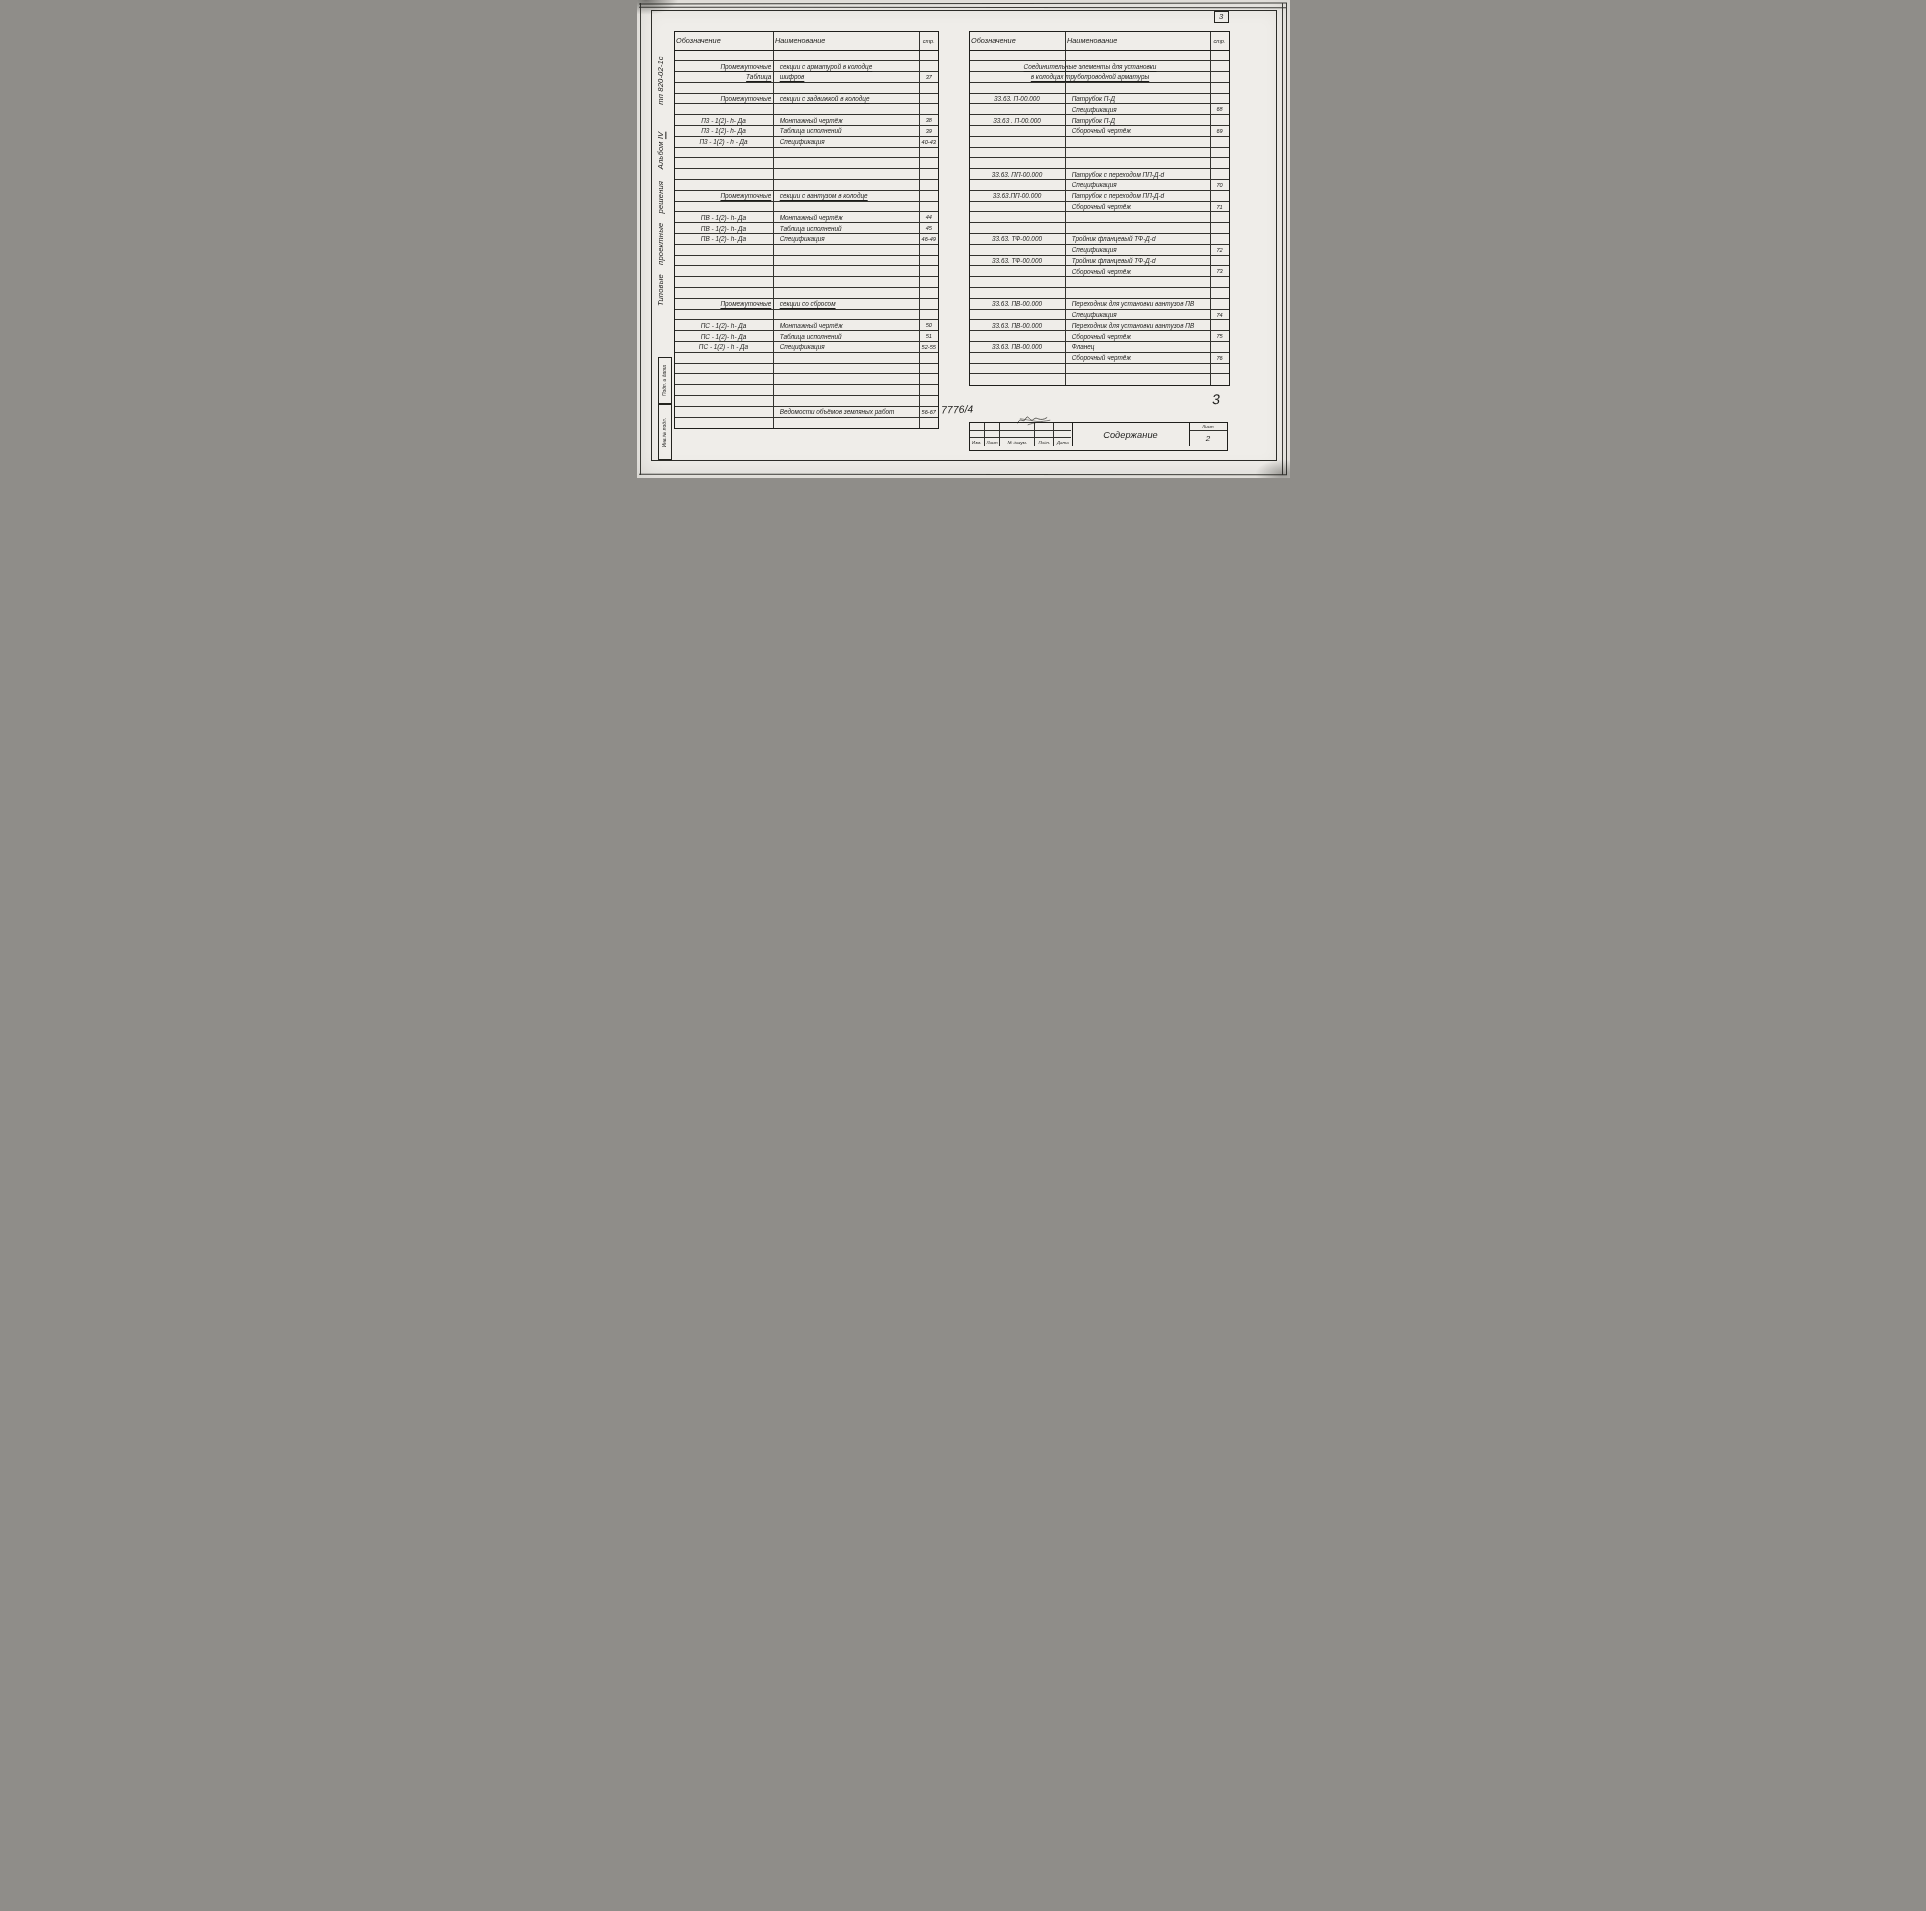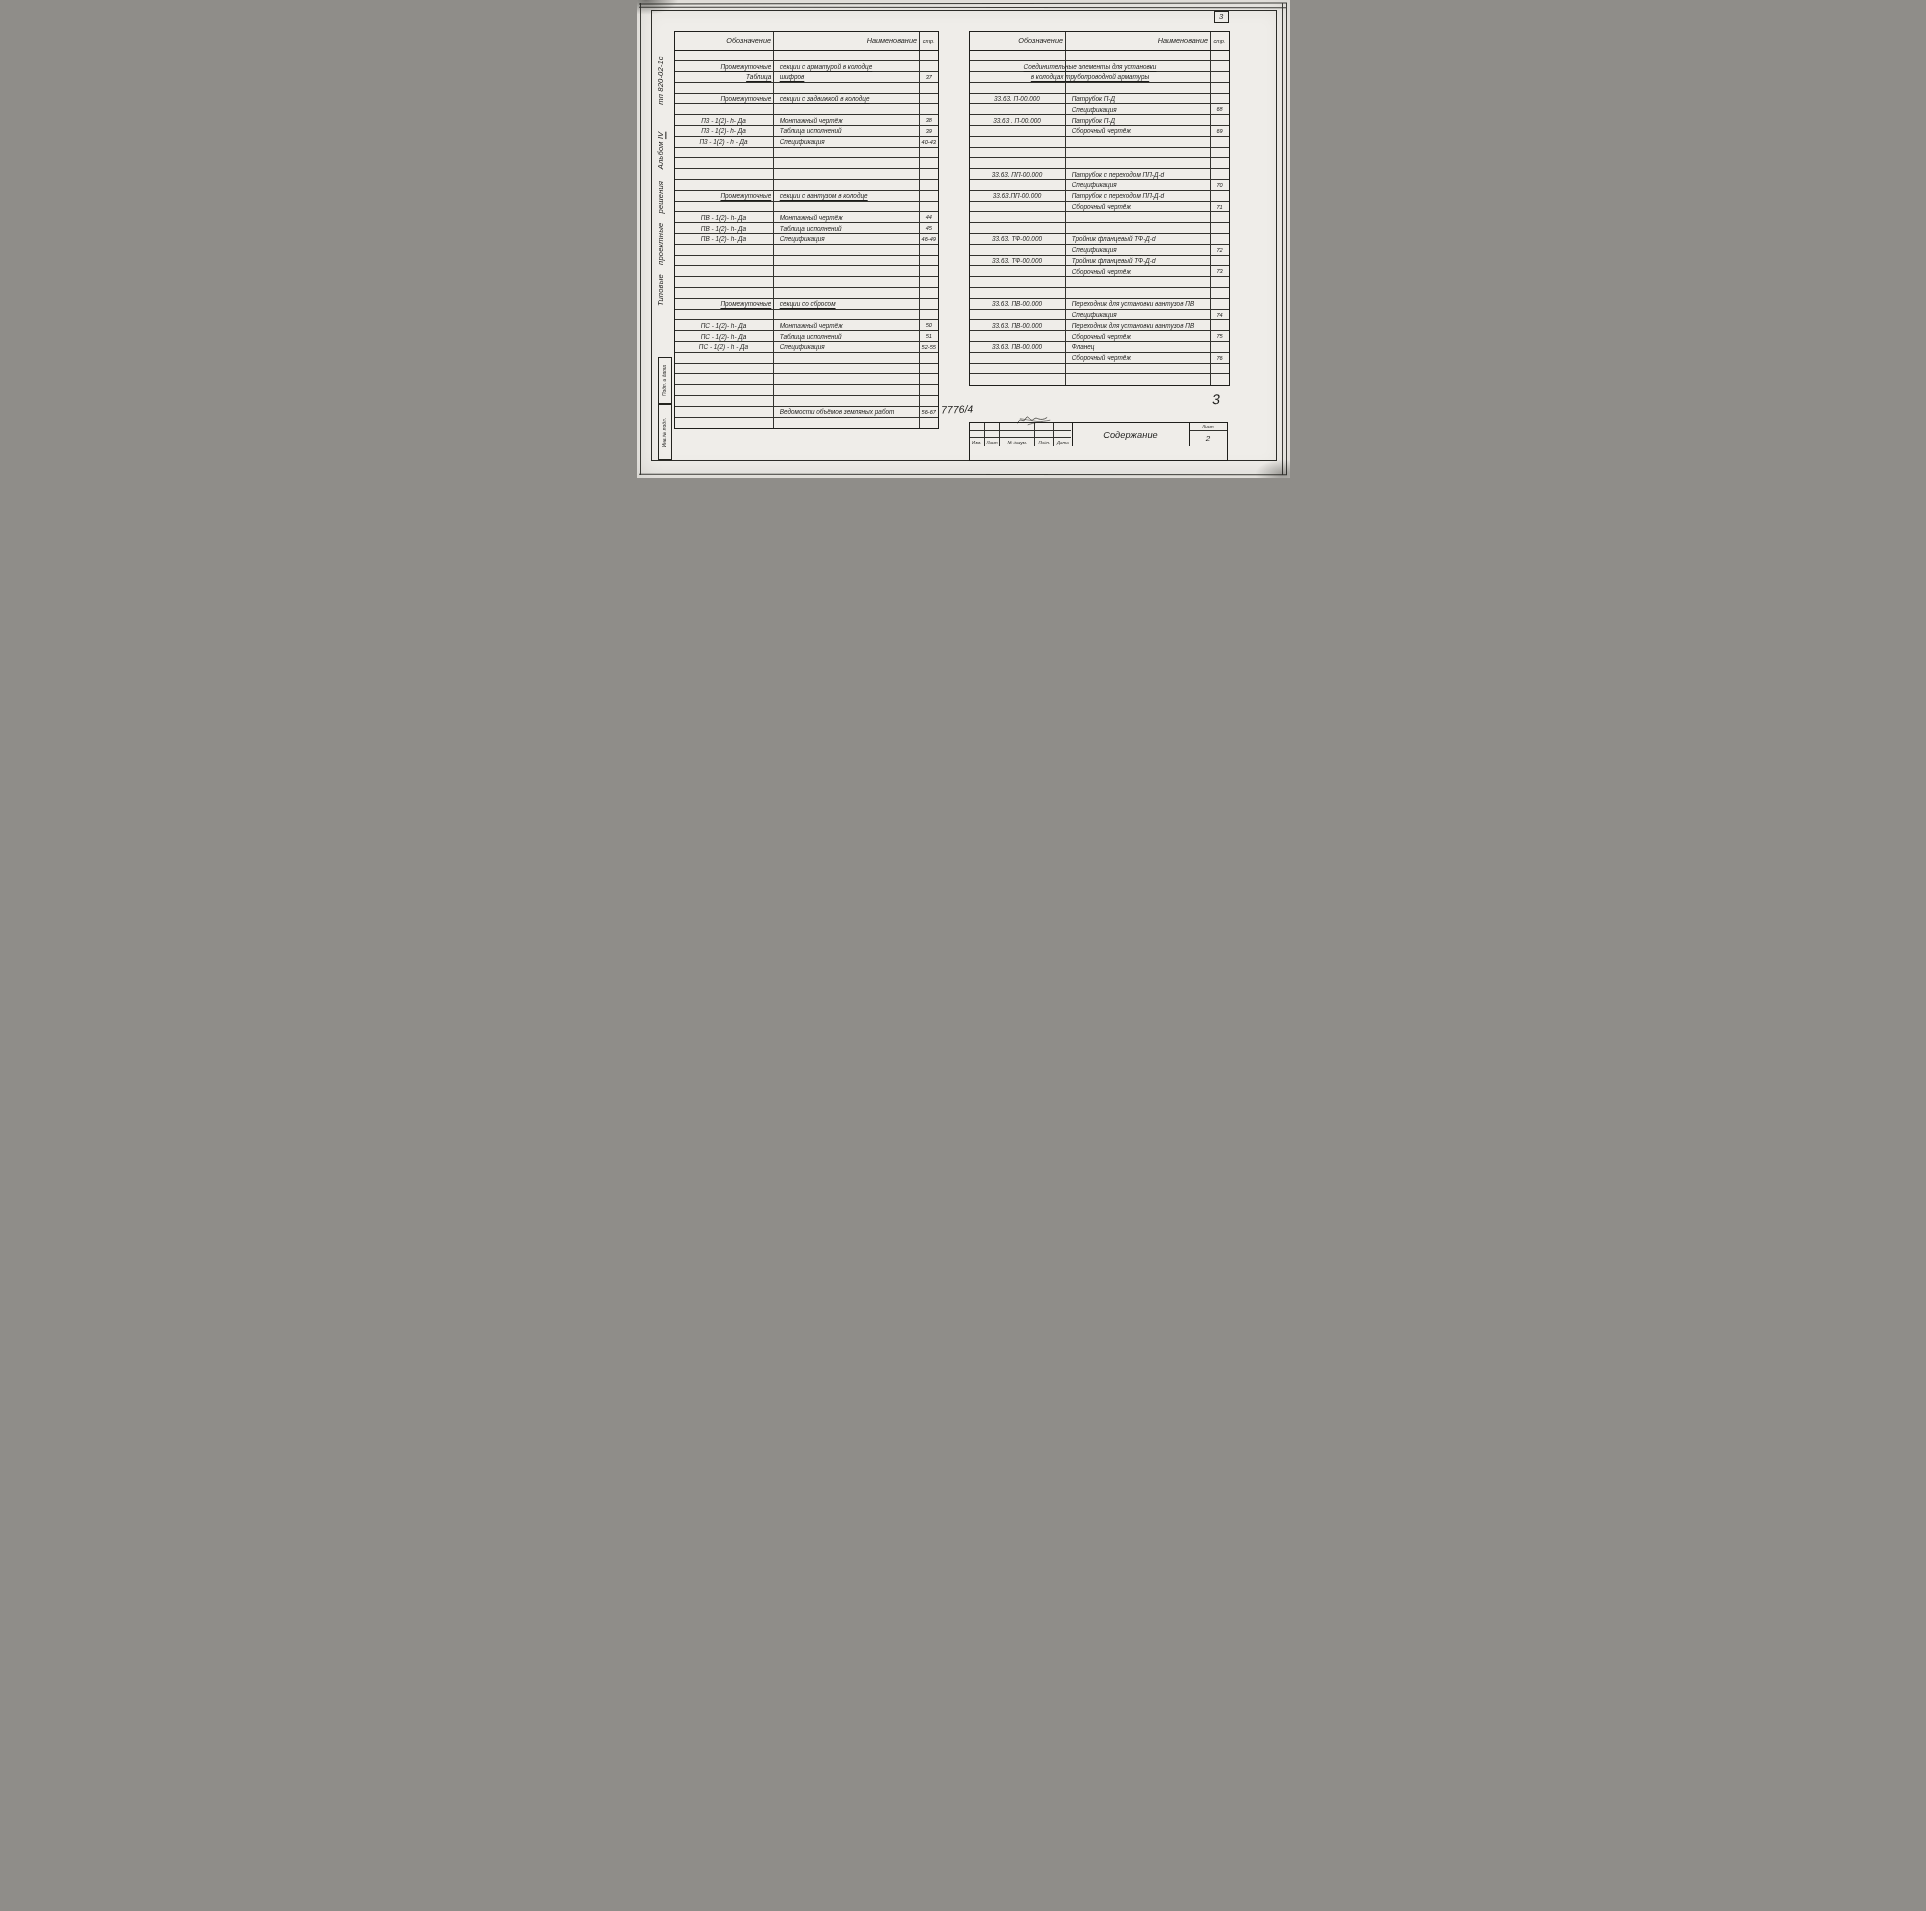--- a/index.html
+++ b/index.html
@@ -43,39 +43,39 @@
 
   .mbox { position:absolute; border:0.8px solid #24241f; display:flex; align-items:center; justify-content:center; font-size:4.8px; }
   #mbox-podp { left:21px; top:357px;  width:14.3px; height:47px; }
   #mbox-inv  { left:21px; top:404px; width:14.3px; height:56px; }
 
   
   .dtable { position:absolute; border:1.2px solid #1f1f1c; font-style:italic; }
   #left-table  { left:37px;  top:31px; }
   #right-table { left:332px; top:31px; }
   .thead { display:grid; height:18.5px; border-bottom:0.8px solid #1f1f1c; font-size:7.3px; }
-  .thead .cell { justify-content:flex-end; }
+  .thead .cell { justify-content:flex-start; }
   .trow { position:relative; display:grid; height:10.8px; border-bottom:0.6px solid #33332f; font-size:6.4px; }
   #left-rows .trow:last-child, #right-rows .trow:last-child { border-bottom:none; }
   .cell { display:flex; align-items:center; border-right:0.6px solid #33332f; padding:0 1.5px; overflow:visible; white-space:nowrap; }
   .cell.c3 { border-right:none; justify-content:center; font-size:5.6px; padding:0 0.4px; }
   .cell.c1 { justify-content:center; }
   .cell.c1.ar { justify-content:flex-end; padding-right:1.2px; }
   .cell.c2 { padding-left:6.2px; }
   #left-head, #left-rows .trow  { grid-template-columns:99px 146px 18.5px; }
   #right-head, #right-rows .trow { grid-template-columns:96px 145px 18px; }
   .spanline { position:absolute; left:0; top:0; height:100%; display:flex; align-items:center; justify-content:center; pointer-events:none; }
 
   
   .hw { position:absolute; }
   #hw-number { left:304px;  top:404px; font-size:10.4px; transform:rotate(-2deg); }
   #hw-sheet  { left:575px; top:391px; font-size:14px; transform:rotate(-2deg); }
 
   
-  #title-block { position:absolute; left:332px; top:422px; width:259px; height:39px; border:1.2px solid #1f1f1c; }
+  #title-block { position:absolute; left:332px; top:422px; width:259px; height:29px; border:1.2px solid #1f1f1c; }
   .tb-left { position:absolute; left:0; top:0; width:102px; height:23px;
     display:grid; grid-template-columns:15.4px 15.4px 35px 19px 17px; grid-template-rows:7.7px 7.7px 7.7px; }
   .tbc { border-right:0.6px solid #33332f; border-bottom:0.6px solid #33332f; display:flex; align-items:center; justify-content:center; font-size:4.4px; font-style:italic; }
   .tb-left .tbc:nth-child(5n) { border-right:none; }
   .tb-left .tbc:nth-child(n+11) { border-bottom:none; }
   .tb-mid { position:absolute; left:102px; top:0; width:118px; height:23px;
     border-left:0.8px solid #1f1f1c; border-right:0.8px solid #1f1f1c;
     display:flex; align-items:center; justify-content:center; font-size:9.2px; }
   .tb-right { position:absolute; left:220px; top:0; width:37px; height:23px; }
   .tbr-lbl { height:7.7px; border-bottom:0.6px solid #33332f; display:flex; align-items:center; justify-content:center; font-size:4.4px; }

